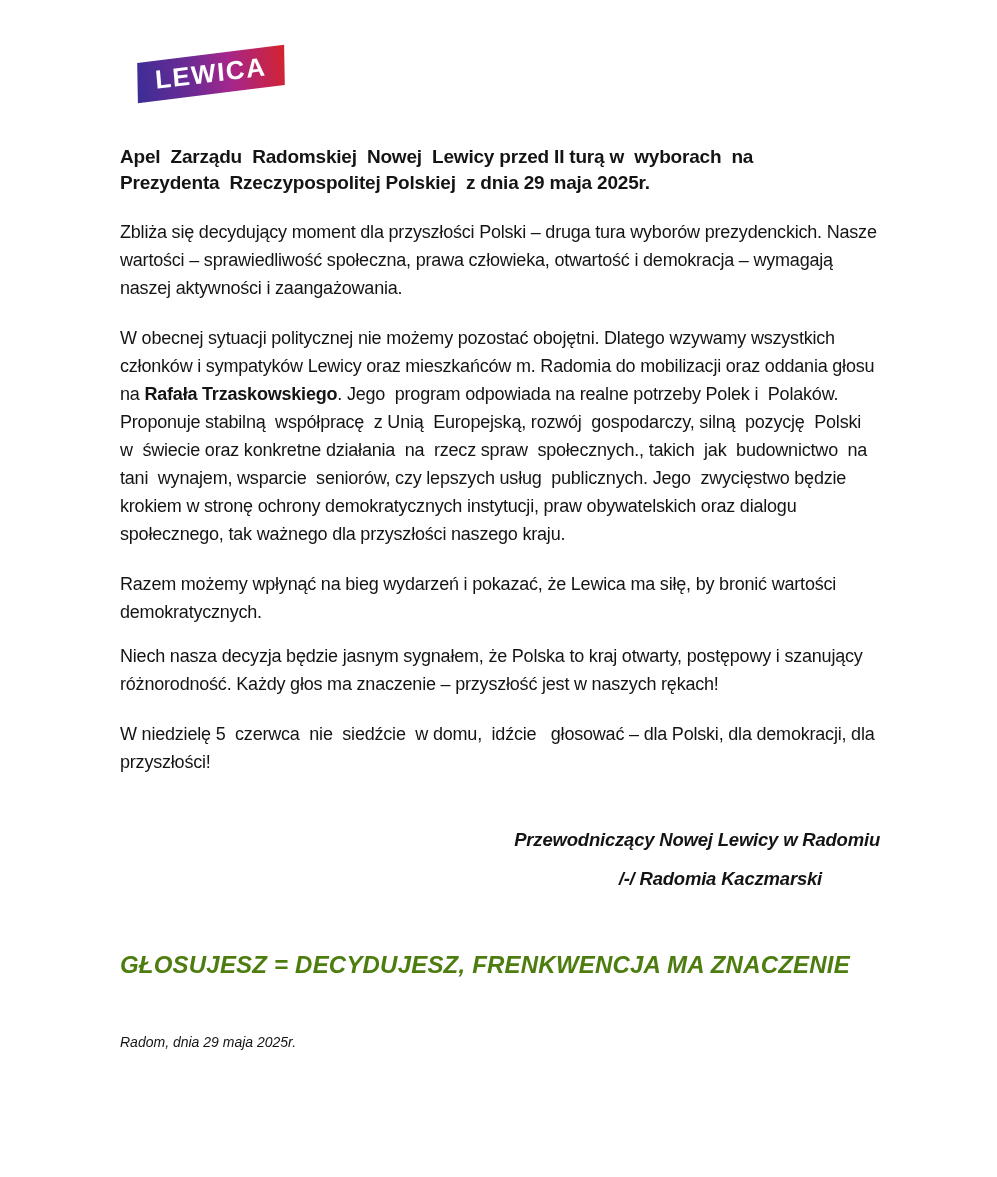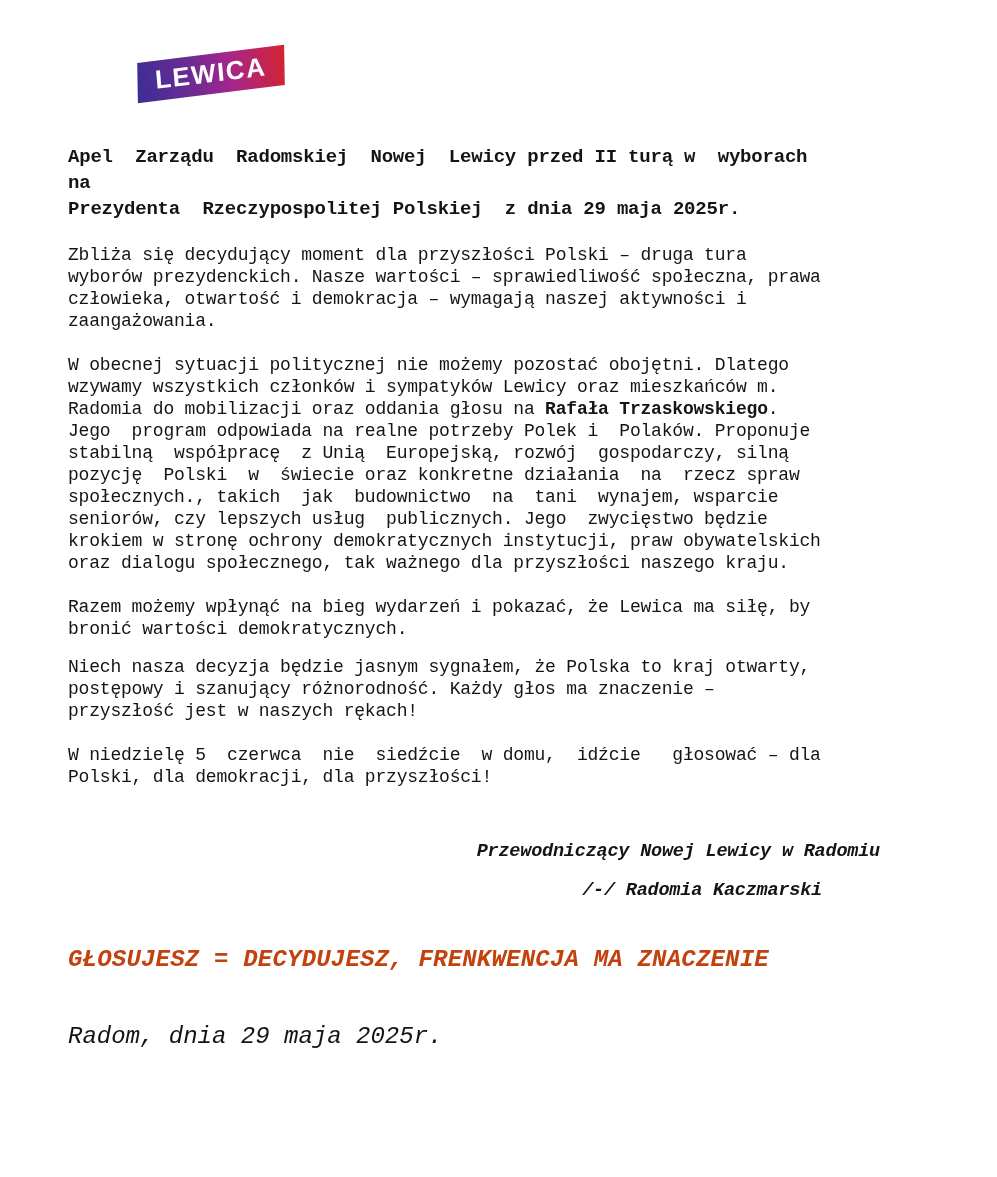--- a/index.html
+++ b/index.html
@@ -10,22 +10,21 @@
   .page {
     position: relative;
     width: 997px;
     height: 1177px;
     background: #ffffff;
     overflow: hidden;
     font-family: "Liberation Sans", "DejaVu Sans", sans-serif;
     color: #141414;
   }
   .content {
-    padding: 0 117px 0 68px;
-    font-family: Liberation Mono, monospace;
+    padding: 0 117px 0 120px;
   }
   
   .logo-wrap {
     margin: 54px 0 0 137px;
     width: 152px;
     height: 46px;
   }
   .logo-shape {
     width: 148px;
     height: 40px;
@@ -60,21 +59,21 @@
     font-weight: 700;
     line-height: 26px;
     letter-spacing: -0.2px;
     white-space: pre-wrap;
     max-width: 772px;
   }
   .para {
     margin: 22px 0 0 0;
     font-size: 18px;
     font-weight: 400;
-    line-height: 22px;
+    line-height: 28px;
     letter-spacing: -0.2px;
     white-space: pre-wrap;
     max-width: 762px;
   }
   .para.tight { margin-top: 16px; }
   .bold { font-weight: 700; }
   
   .signature {
     margin-top: 51px;
     padding-left: 372px;
@@ -84,33 +83,33 @@
     font-style: italic;
     line-height: 26px;
     letter-spacing: -0.2px;
   }
   .sig-name {
     margin-top: 13px;
     margin-right: 58px;
   }
   
   .slogan {
-    margin-top: 39px;
+    margin-top: 56px;
     font-size: 24px;
     font-weight: 700;
     font-style: italic;
-    color: #c2410c;
+    color: #4d7c0f;
     letter-spacing: 0.2px;
     white-space: nowrap;
     line-height: 34px;
   }
   
   .dateline {
     margin-top: 47px;
-    font-size: 24px;
+    font-size: 14px;
     font-style: italic;
     font-weight: 400;
     line-height: 26px;
   }
 </style>
 </head>
 <body>
 
 <div class="page">
 

